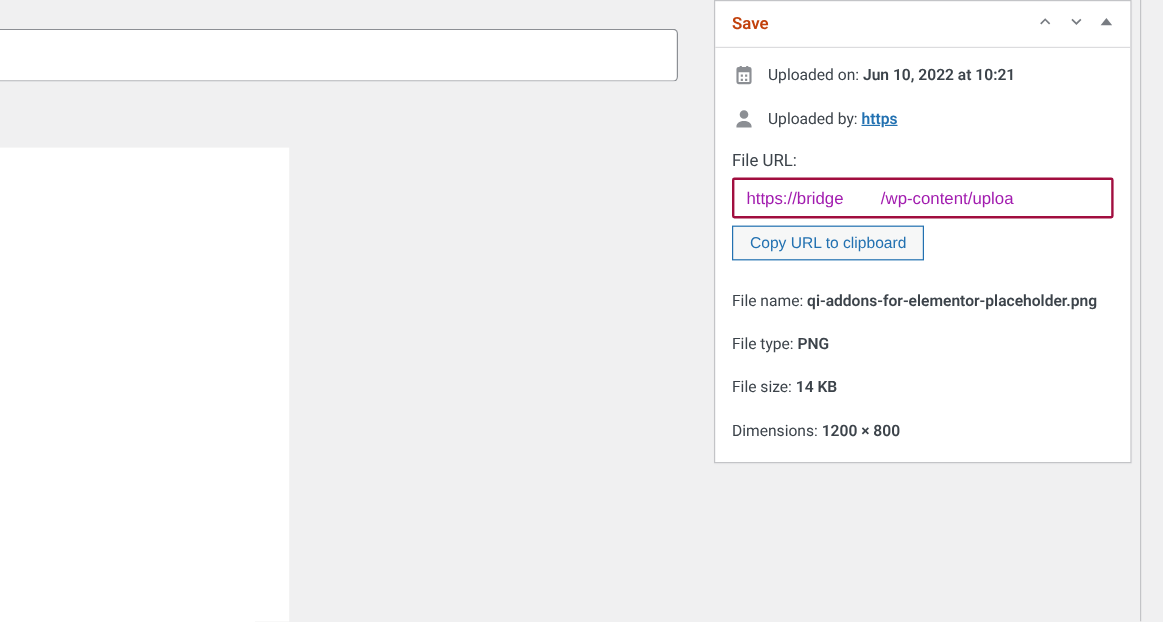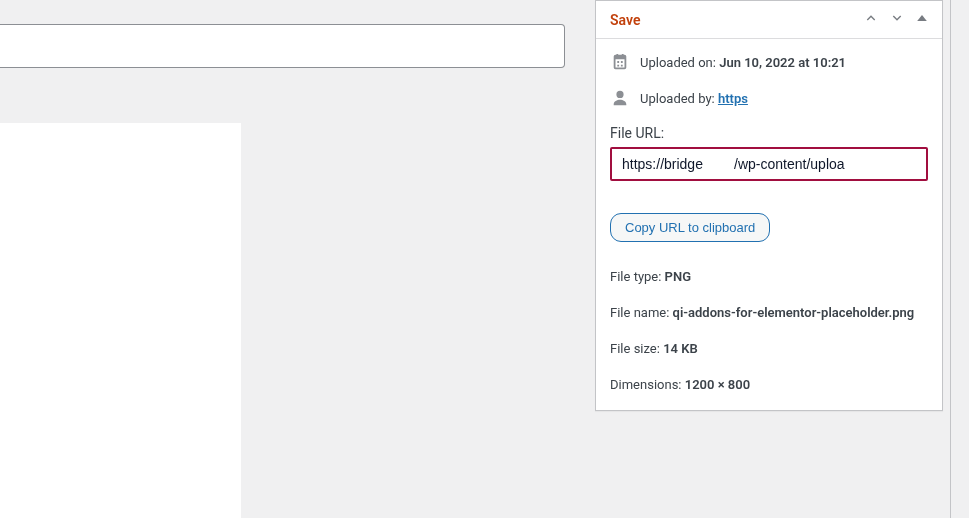--- a/index.html
+++ b/index.html
@@ -90,33 +90,33 @@
       margin-bottom: 6px;
       color: #3c434a;
     }
     .file-url-input {
       width: 100%;
       height: 34px;
       border: 2px solid #a10e3f;
       background: #fff;
       padding: 0 10px;
       font-size: 14px;
-      color: #0f172a;
+      color: #a21caf;
       border-radius: 2px;
-      margin-bottom: 32px;
+      margin-bottom: 6px;
       outline: none;
       text-overflow: ellipsis;
     }
     .copy-btn {
       border: 1px solid #2271b1;
       color: #2271b1;
       background: #f6f7f7;
       padding: 6px 14px;
       font-size: 13px;
-      border-radius: 11px;
+      border-radius: 0;
       cursor: pointer;
       margin-bottom: 24px;
     }
     .file-info {
       font-size: 13px;
       line-height: 1.7;
       color: #3c434a;
       margin-bottom: 14px;
     }
     .file-info-line { margin-bottom: 14px; }
@@ -212,28 +212,28 @@
       </span>
     </div>
 
     <label class="field-label">File URL:</label>
     <input class="file-url-input" type="text" readonly="" value="https://bridge        /wp-content/uploa" style="">
 
     <button class="copy-btn">Copy URL to clipboard</button>
 
     <div class="file-info">
       <div class="file-info-line">
+        <span>File name:</span>
+        <strong>qi-addons-for-elementor-placeholder.png</strong>
+      </div>
+      <div class="file-info-line">
         <span>File type:</span>
         <strong>PNG</strong>
       </div>
       <div class="file-info-line">
-        <span>File name:</span>
-        <strong>qi-addons-for-elementor-placeholder.png</strong>
-      </div>
-      <div class="file-info-line">
         <span>File size:</span>
         <strong>14 KB</strong>
       </div>
       <div class="file-info-line">
         <span>Dimensions:</span>
         <strong>1200 × 800</strong>
       </div>
     </div>
   </div>
 

